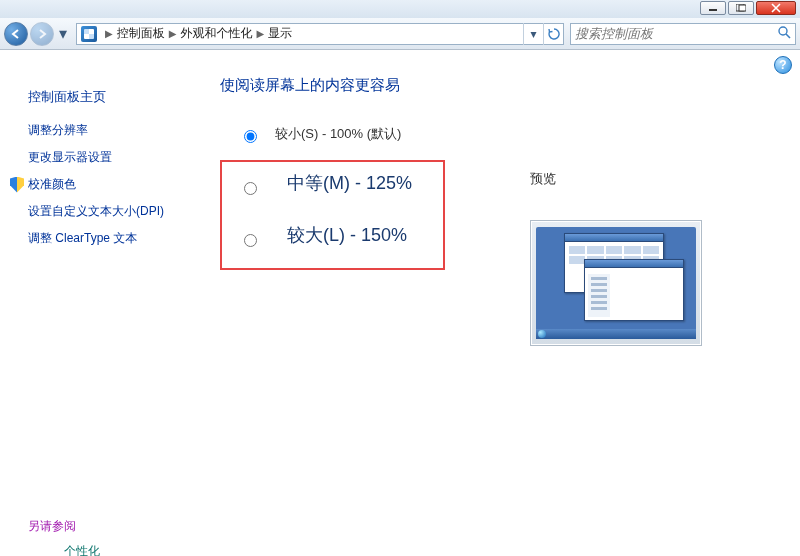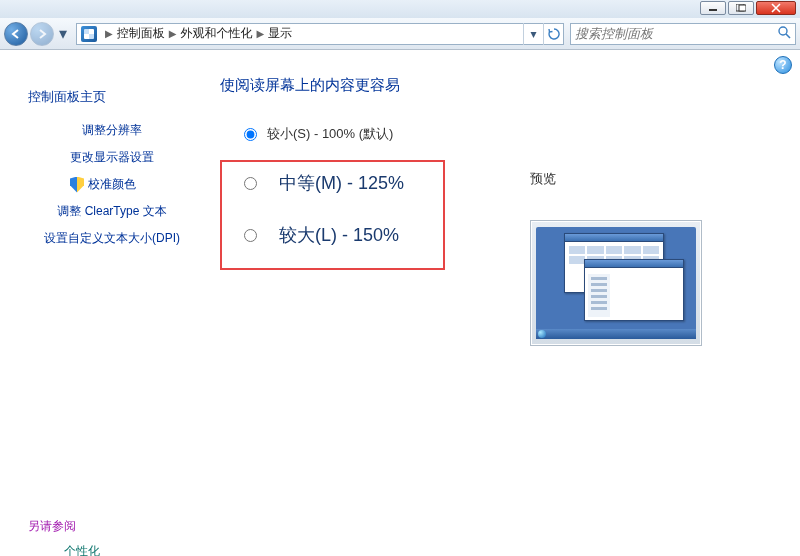--- a/index.html
+++ b/index.html
@@ -25,34 +25,34 @@
 .search input{ border:none; outline:none; flex:1; font-size:13px; color:#8b5cf6; font-style:italic; }
 .search .mag{ color:#3b7fc2; }
 
 
 .frame{ position:absolute; top:50px; left:0; width:800px; height:506px; background:#fff; }
 .help-icon{ position:absolute; right:8px; top:6px; width:18px; height:18px; border-radius:50%; background:radial-gradient(circle at 30% 30%,#bde3ff,#2b8fe0); color:#fff; font-size:12px; font-weight:bold; display:flex; align-items:center; justify-content:center; border:1px solid #1c6fb8;}
 
 
 .sidebar{ position:absolute; left:6px; top:38px; width:190px; }
 .home-link{ display:block; font-size:13px; color:#003399; margin:0 0 16px 22px; }
-.side-item{ display:flex; align-items:center; font-size:12px; color:#003399; margin:10px 0 10px 4px;justify-content:center; }
+.side-item{ display:flex; align-items:center; font-size:12px; color:#003399; margin:10px 0 10px 4px; }
 .shield{ width:14px; height:16px; background:linear-gradient(90deg,#2b7fe0 50%,#ffcf40 50%); clip-path:polygon(50% 0,100% 12%,100% 55%,50% 100%,0 55%,0 12%); margin-right:4px; flex-shrink:0;}
 .see-also{ position:absolute; left:22px; top:430px; }
 .see-also h4{ font-size:12px; color:#a21caf; font-weight:normal; margin-bottom:8px;}
 .see-also a{ display:block; font-size:12px; color:#0f766e; margin-bottom:8px; text-decoration:none;text-align:right;}
 
 
 .content{ position:absolute; left:220px; top:26px; width:560px; }
 .page-title{ font-size:15px; color:#003399; margin-bottom:10px; }
 .desc{ font-size:12px; color:#333; line-height:1.5; margin-bottom:20px; }
 .desc a{ color:#0044cc; text-decoration:underline;}
 .red-box{ border:2px solid #e64545; width:225px; height:110px; position:absolute; left:0; top:84px; }
 .radios{ font-size:13px; color:#333; }
-.radio-row{ display:flex; align-items:center; margin-bottom:28px; }
+.radio-row{ display:flex; align-items:flex-end; margin-bottom:28px;gap:8px; }
 .radio-row input{ margin-right:10px; }
 .radio-row.medium label, .radio-row.large label{ font-size:18px; color:#1a3a6e;margin-left:12px; }
 .preview-label{ position:absolute; left:310px; top:94px; font-size:13px; color:#333;}
 .preview-box{ position:absolute; left:310px; top:144px; width:172px; height:126px; border:1px solid #b0bcc8; background:linear-gradient(#e8eef4,#d4dde6); box-shadow:inset 0 0 0 1px #fff; display:flex; align-items:center; justify-content:center;}
 .pv-desk{ width:160px; height:112px; background:#4876b8; position:relative; border-radius:2px;}
 .pv-win{ position:absolute; background:#fff; border:1px solid #2a4a7a; box-shadow:1px 1px 2px rgba(0,0,0,.3);}
 .pv-win .bar{ height:8px; background:linear-gradient(#6a9ad8,#3b6fb0); border-bottom:1px solid #2a4a7a;}
 .pv-win.ba{ left:28px; top:6px; width:100px; height:60px;}
 .pv-win.fr{ left:48px; top:32px; width:100px; height:62px;}
 .pv-win .grid{ padding:4px; display:grid; grid-template-columns:repeat(5,1fr); gap:2px;}
@@ -135,25 +135,25 @@
     <div class="side-item">
         <span style="width:18px"></span>
         <span>更改显示器设置</span>
       </div>
     <div class="side-item">
         <span class="shield"></span>
         <span>校准颜色</span>
       </div>
     <div class="side-item">
         <span style="width:18px"></span>
+        <span>设置自定义文本大小(DPI)</span>
+      </div>
+    <div class="side-item">
+        <span style="width:18px"></span>
         <span>调整 ClearType 文本</span>
-      </div>
-    <div class="side-item">
-        <span style="width:18px"></span>
-        <span>设置自定义文本大小(DPI)</span>
       </div>
 
     <div class="see-also">
       <h4>另请参阅</h4>
       <a>个性化</a>
       <a>设备和打印机</a>
     </div>
   </div>
 
   <div class="content">

